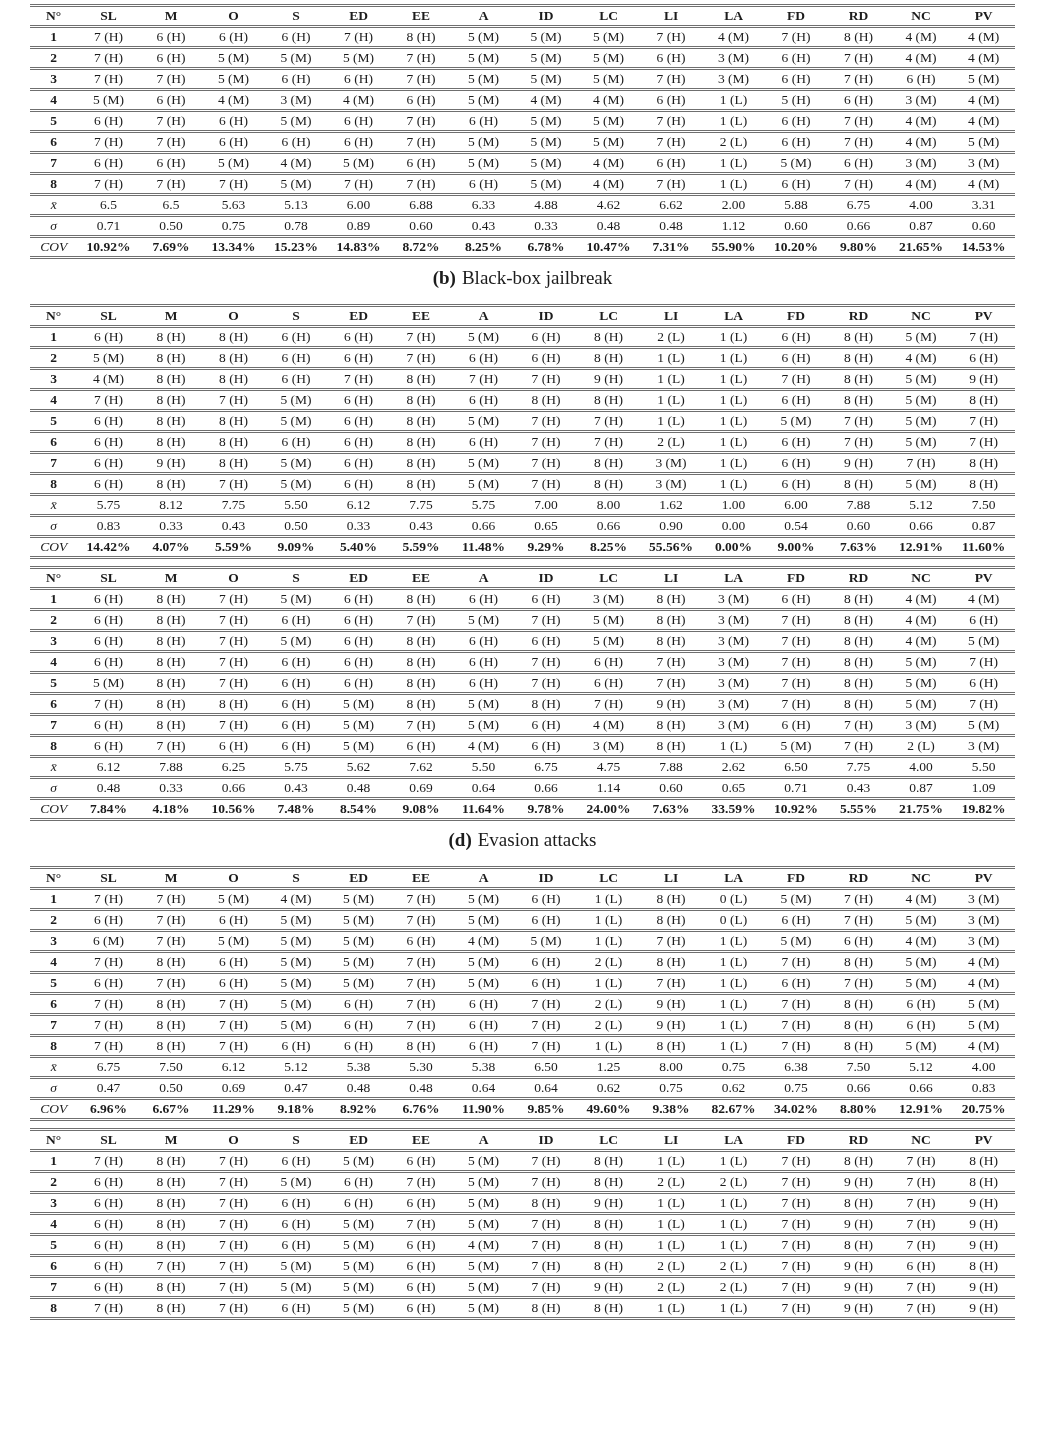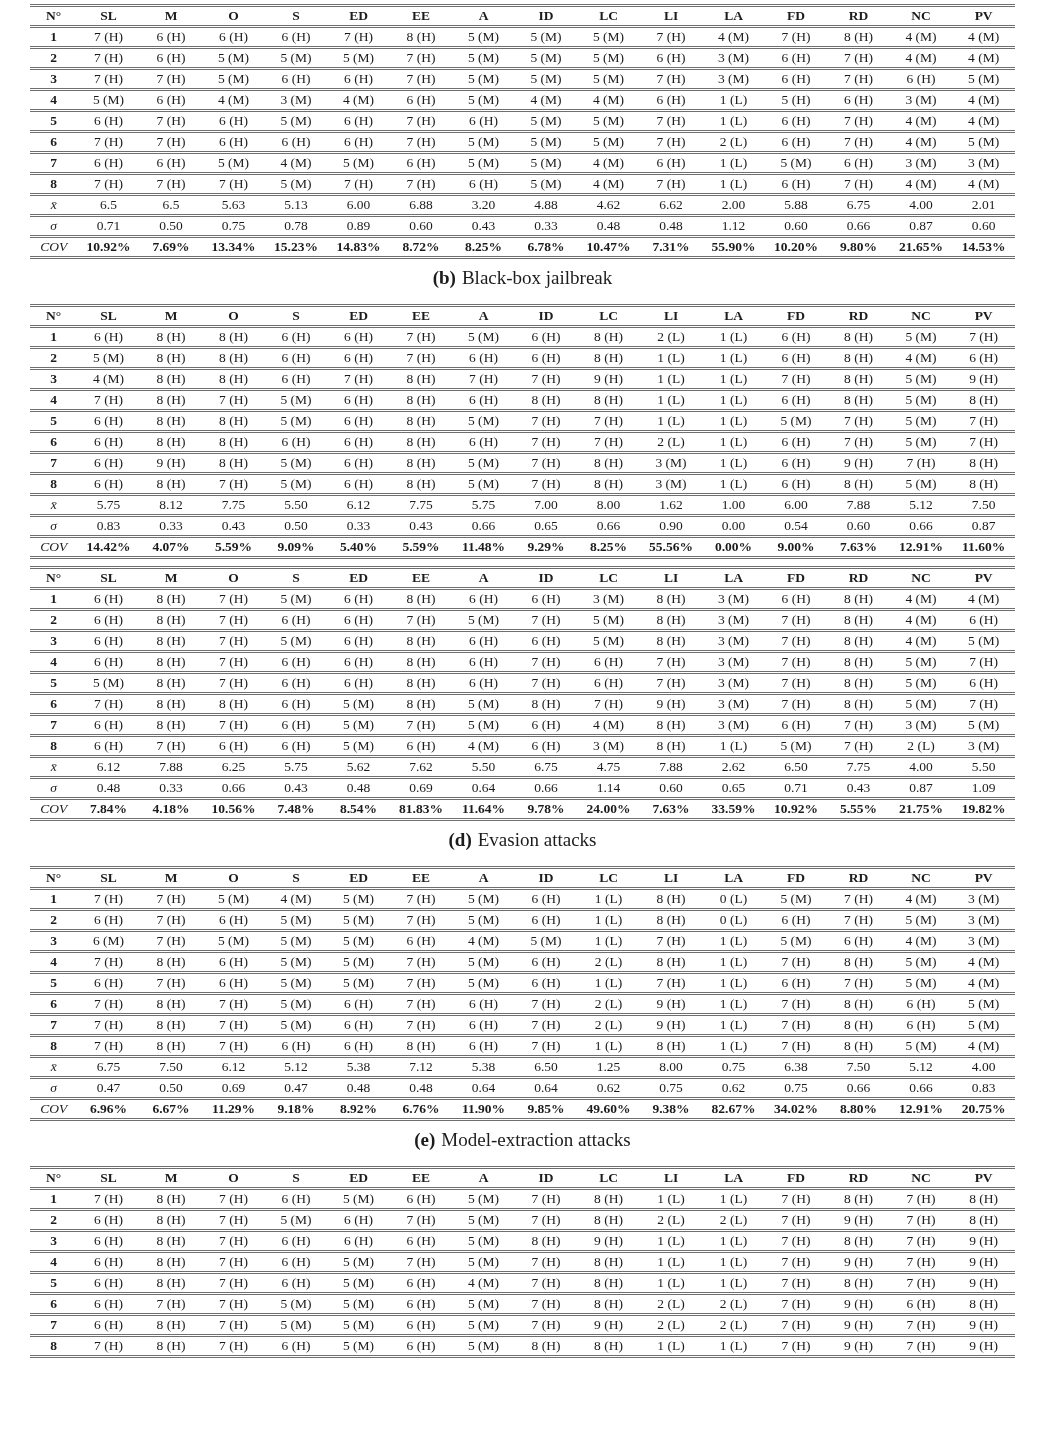--- a/index.html
+++ b/index.html
@@ -234,29 +234,29 @@
           <td class="val">4 (M)</td>
         </tr>
         <tr>
           <td class="statlabel">x̄</td>
           <td class="val">6.5</td>
           <td class="val">6.5</td>
           <td class="val">5.63</td>
           <td class="val">5.13</td>
           <td class="val">6.00</td>
           <td class="val">6.88</td>
-          <td class="val">3.20</td>
+          <td class="val">6.33</td>
           <td class="val">4.88</td>
           <td class="val">4.62</td>
           <td class="val">6.62</td>
           <td class="val">2.00</td>
           <td class="val">5.88</td>
           <td class="val">6.75</td>
           <td class="val">4.00</td>
-          <td class="val">2.01</td>
+          <td class="val">3.31</td>
         </tr>
         <tr>
           <td class="statlabel">σ</td>
           <td class="val">0.71</td>
           <td class="val">0.50</td>
           <td class="val">0.75</td>
           <td class="val">0.78</td>
           <td class="val">0.89</td>
           <td class="val">0.60</td>
           <td class="val">0.43</td>
@@ -758,21 +758,21 @@
           <td class="val">0.87</td>
           <td class="val">1.09</td>
         </tr>
         <tr class="cov-row">
           <td class="statlabel">COV</td>
           <td class="val">7.84%</td>
           <td class="val">4.18%</td>
           <td class="val">10.56%</td>
           <td class="val">7.48%</td>
           <td class="val">8.54%</td>
-          <td class="val">81.83%</td>
+          <td class="val">9.08%</td>
           <td class="val">11.64%</td>
           <td class="val">9.78%</td>
           <td class="val">24.00%</td>
           <td class="val">7.63%</td>
           <td class="val">33.59%</td>
           <td class="val">10.92%</td>
           <td class="val">5.55%</td>
           <td class="val">21.75%</td>
           <td class="val">19.82%</td>
         </tr>
@@ -968,21 +968,21 @@
           <td class="val">5 (M)</td>
           <td class="val">4 (M)</td>
         </tr>
         <tr>
           <td class="statlabel">x̄</td>
           <td class="val">6.75</td>
           <td class="val">7.50</td>
           <td class="val">6.12</td>
           <td class="val">5.12</td>
           <td class="val">5.38</td>
-          <td class="val">7.12</td>
+          <td class="val">5.30</td>
           <td class="val">5.38</td>
           <td class="val">6.50</td>
           <td class="val">1.25</td>
           <td class="val">8.00</td>
           <td class="val">0.75</td>
           <td class="val">6.38</td>
           <td class="val">7.50</td>
           <td class="val">5.12</td>
           <td class="val">4.00</td>
         </tr>
@@ -1020,23 +1020,20 @@
           <td class="val">34.02%</td>
           <td class="val">8.80%</td>
           <td class="val">12.91%</td>
           <td class="val">20.75%</td>
         </tr>
       </tbody>
     </table>
 </section>
 
 <section class="tbl-section">
-  <div class="caption">
-    <span class="cap-label">(e)</span><span class="cap-title">Model-extraction attacks</span>
-  </div>
   <table>
       <colgroup>
         <col style="width: 4.8%;">
         <col style="width: 6.34667%;">
         <col style="width: 6.34667%;">
         <col style="width: 6.34667%;">
         <col style="width: 6.34667%;">
         <col style="width: 6.34667%;">
         <col style="width: 6.34667%;">
         <col style="width: 6.34667%;">

